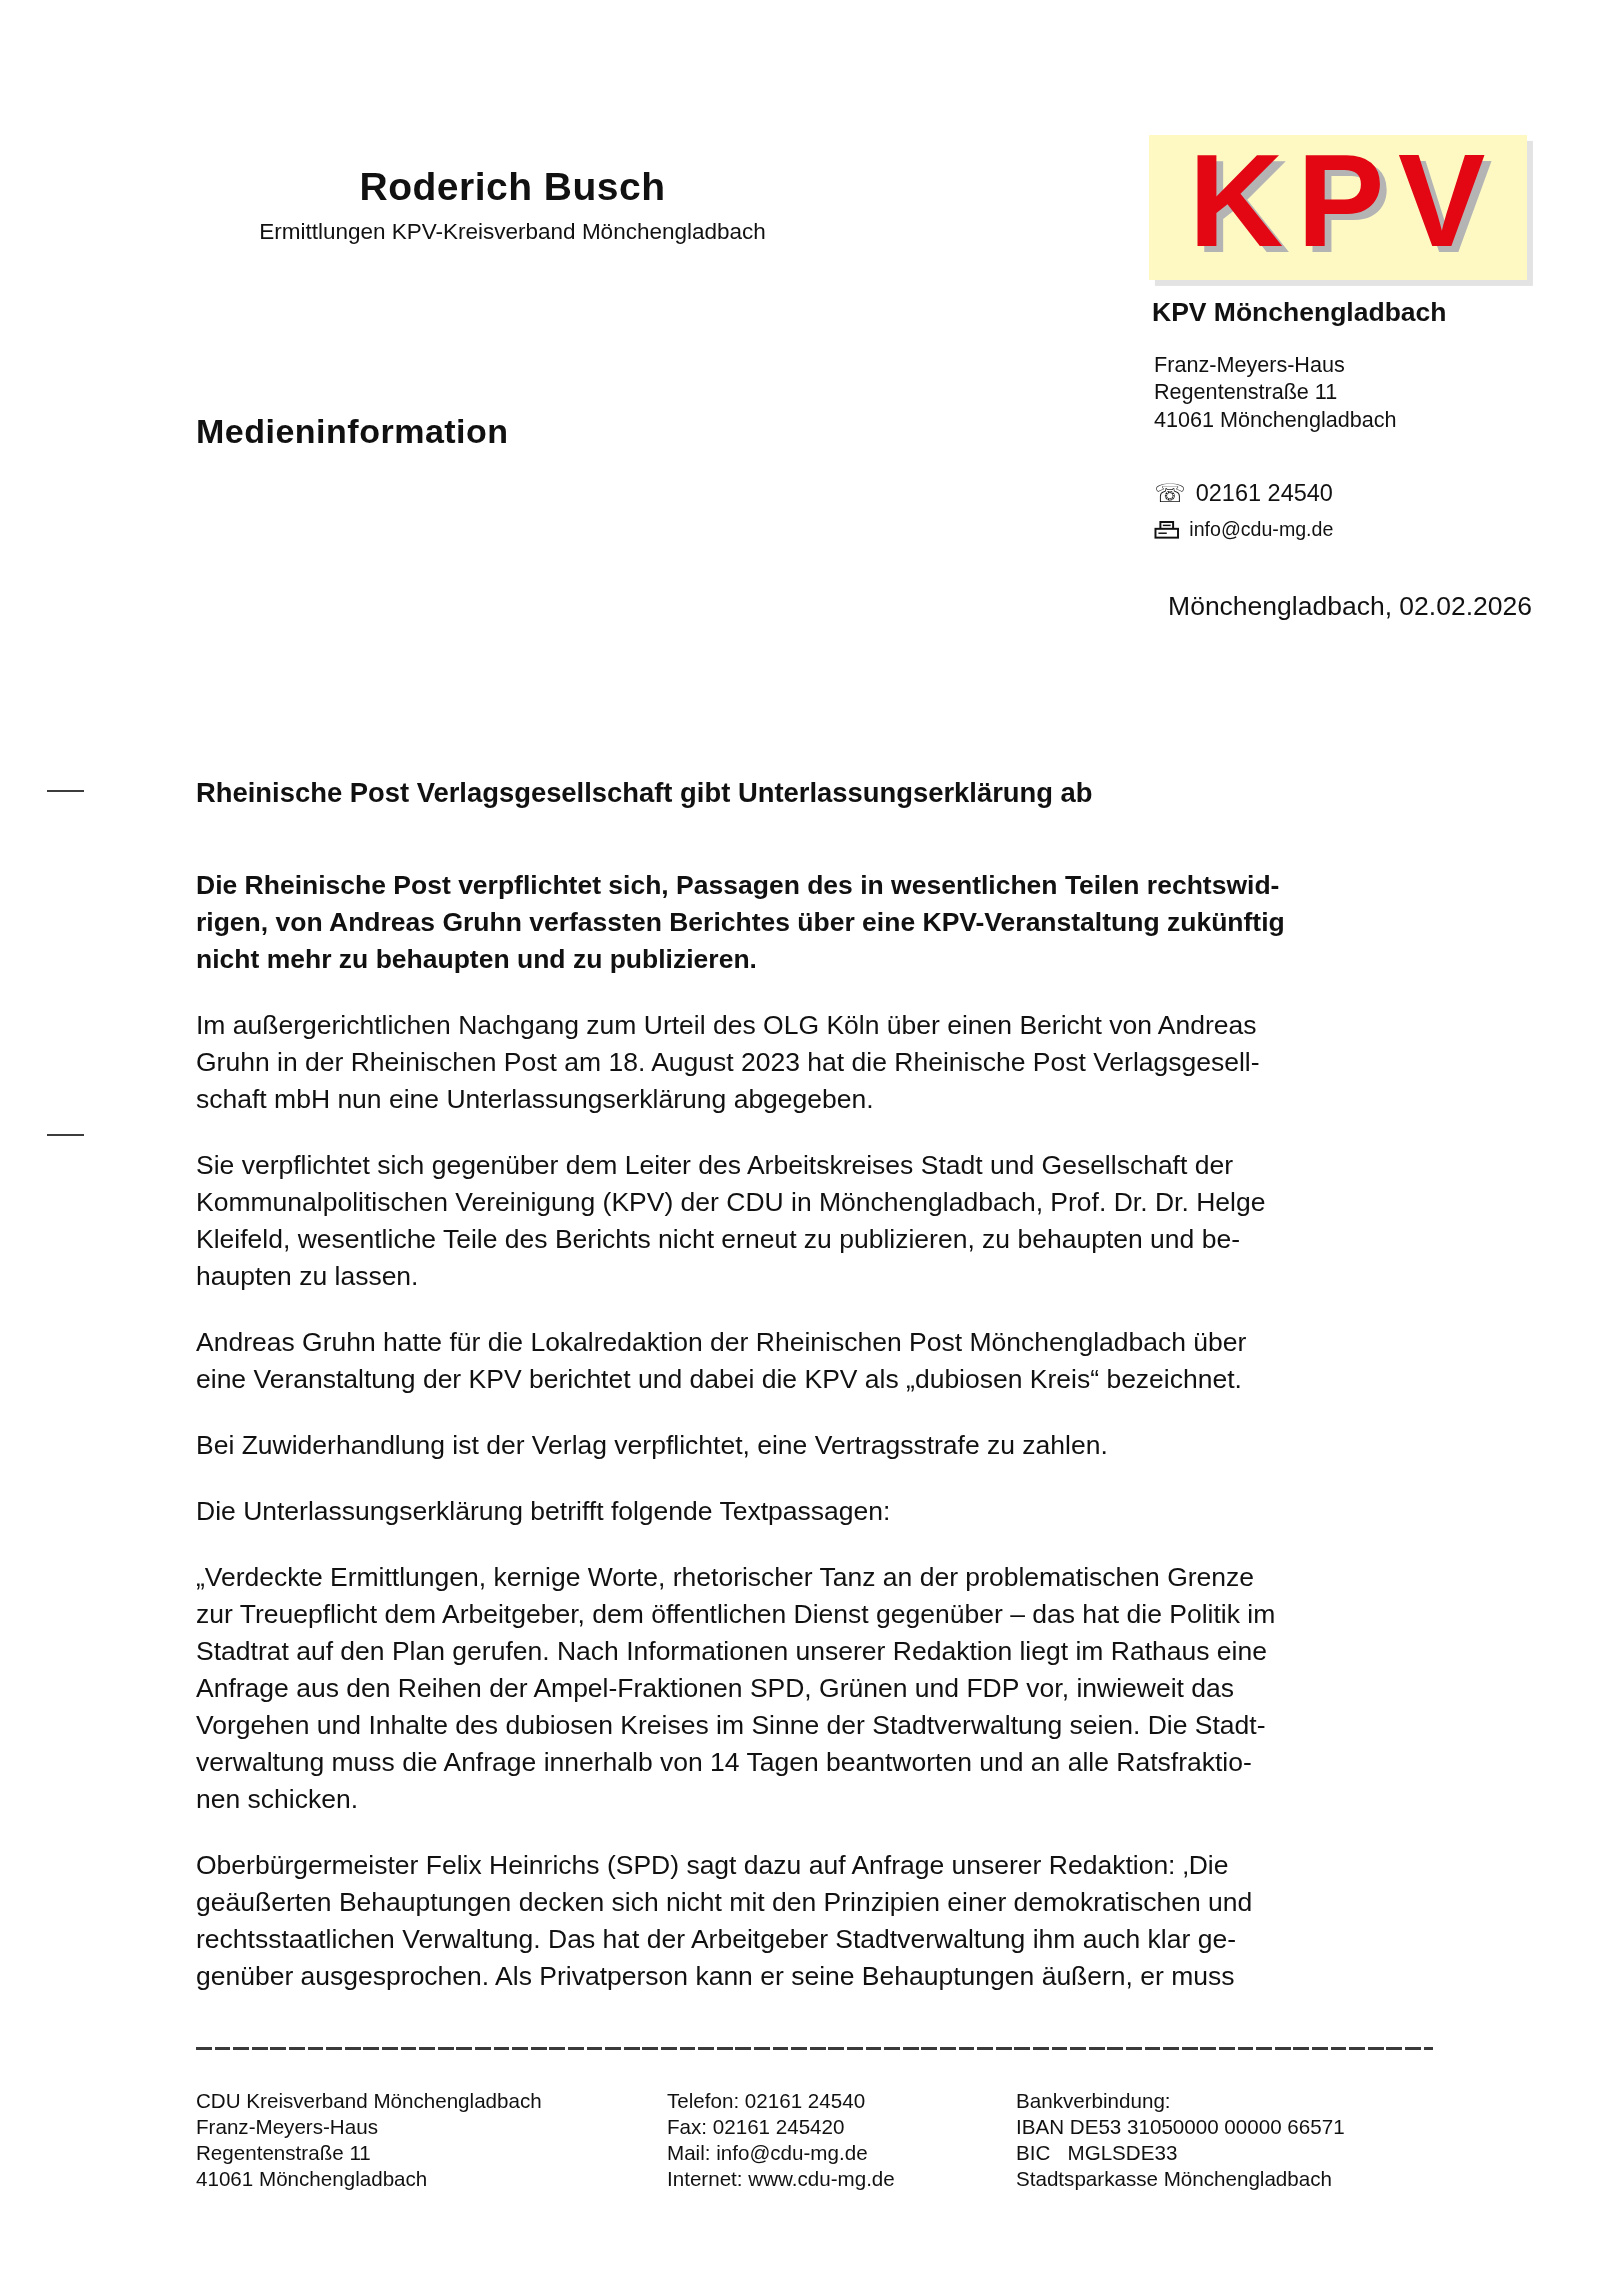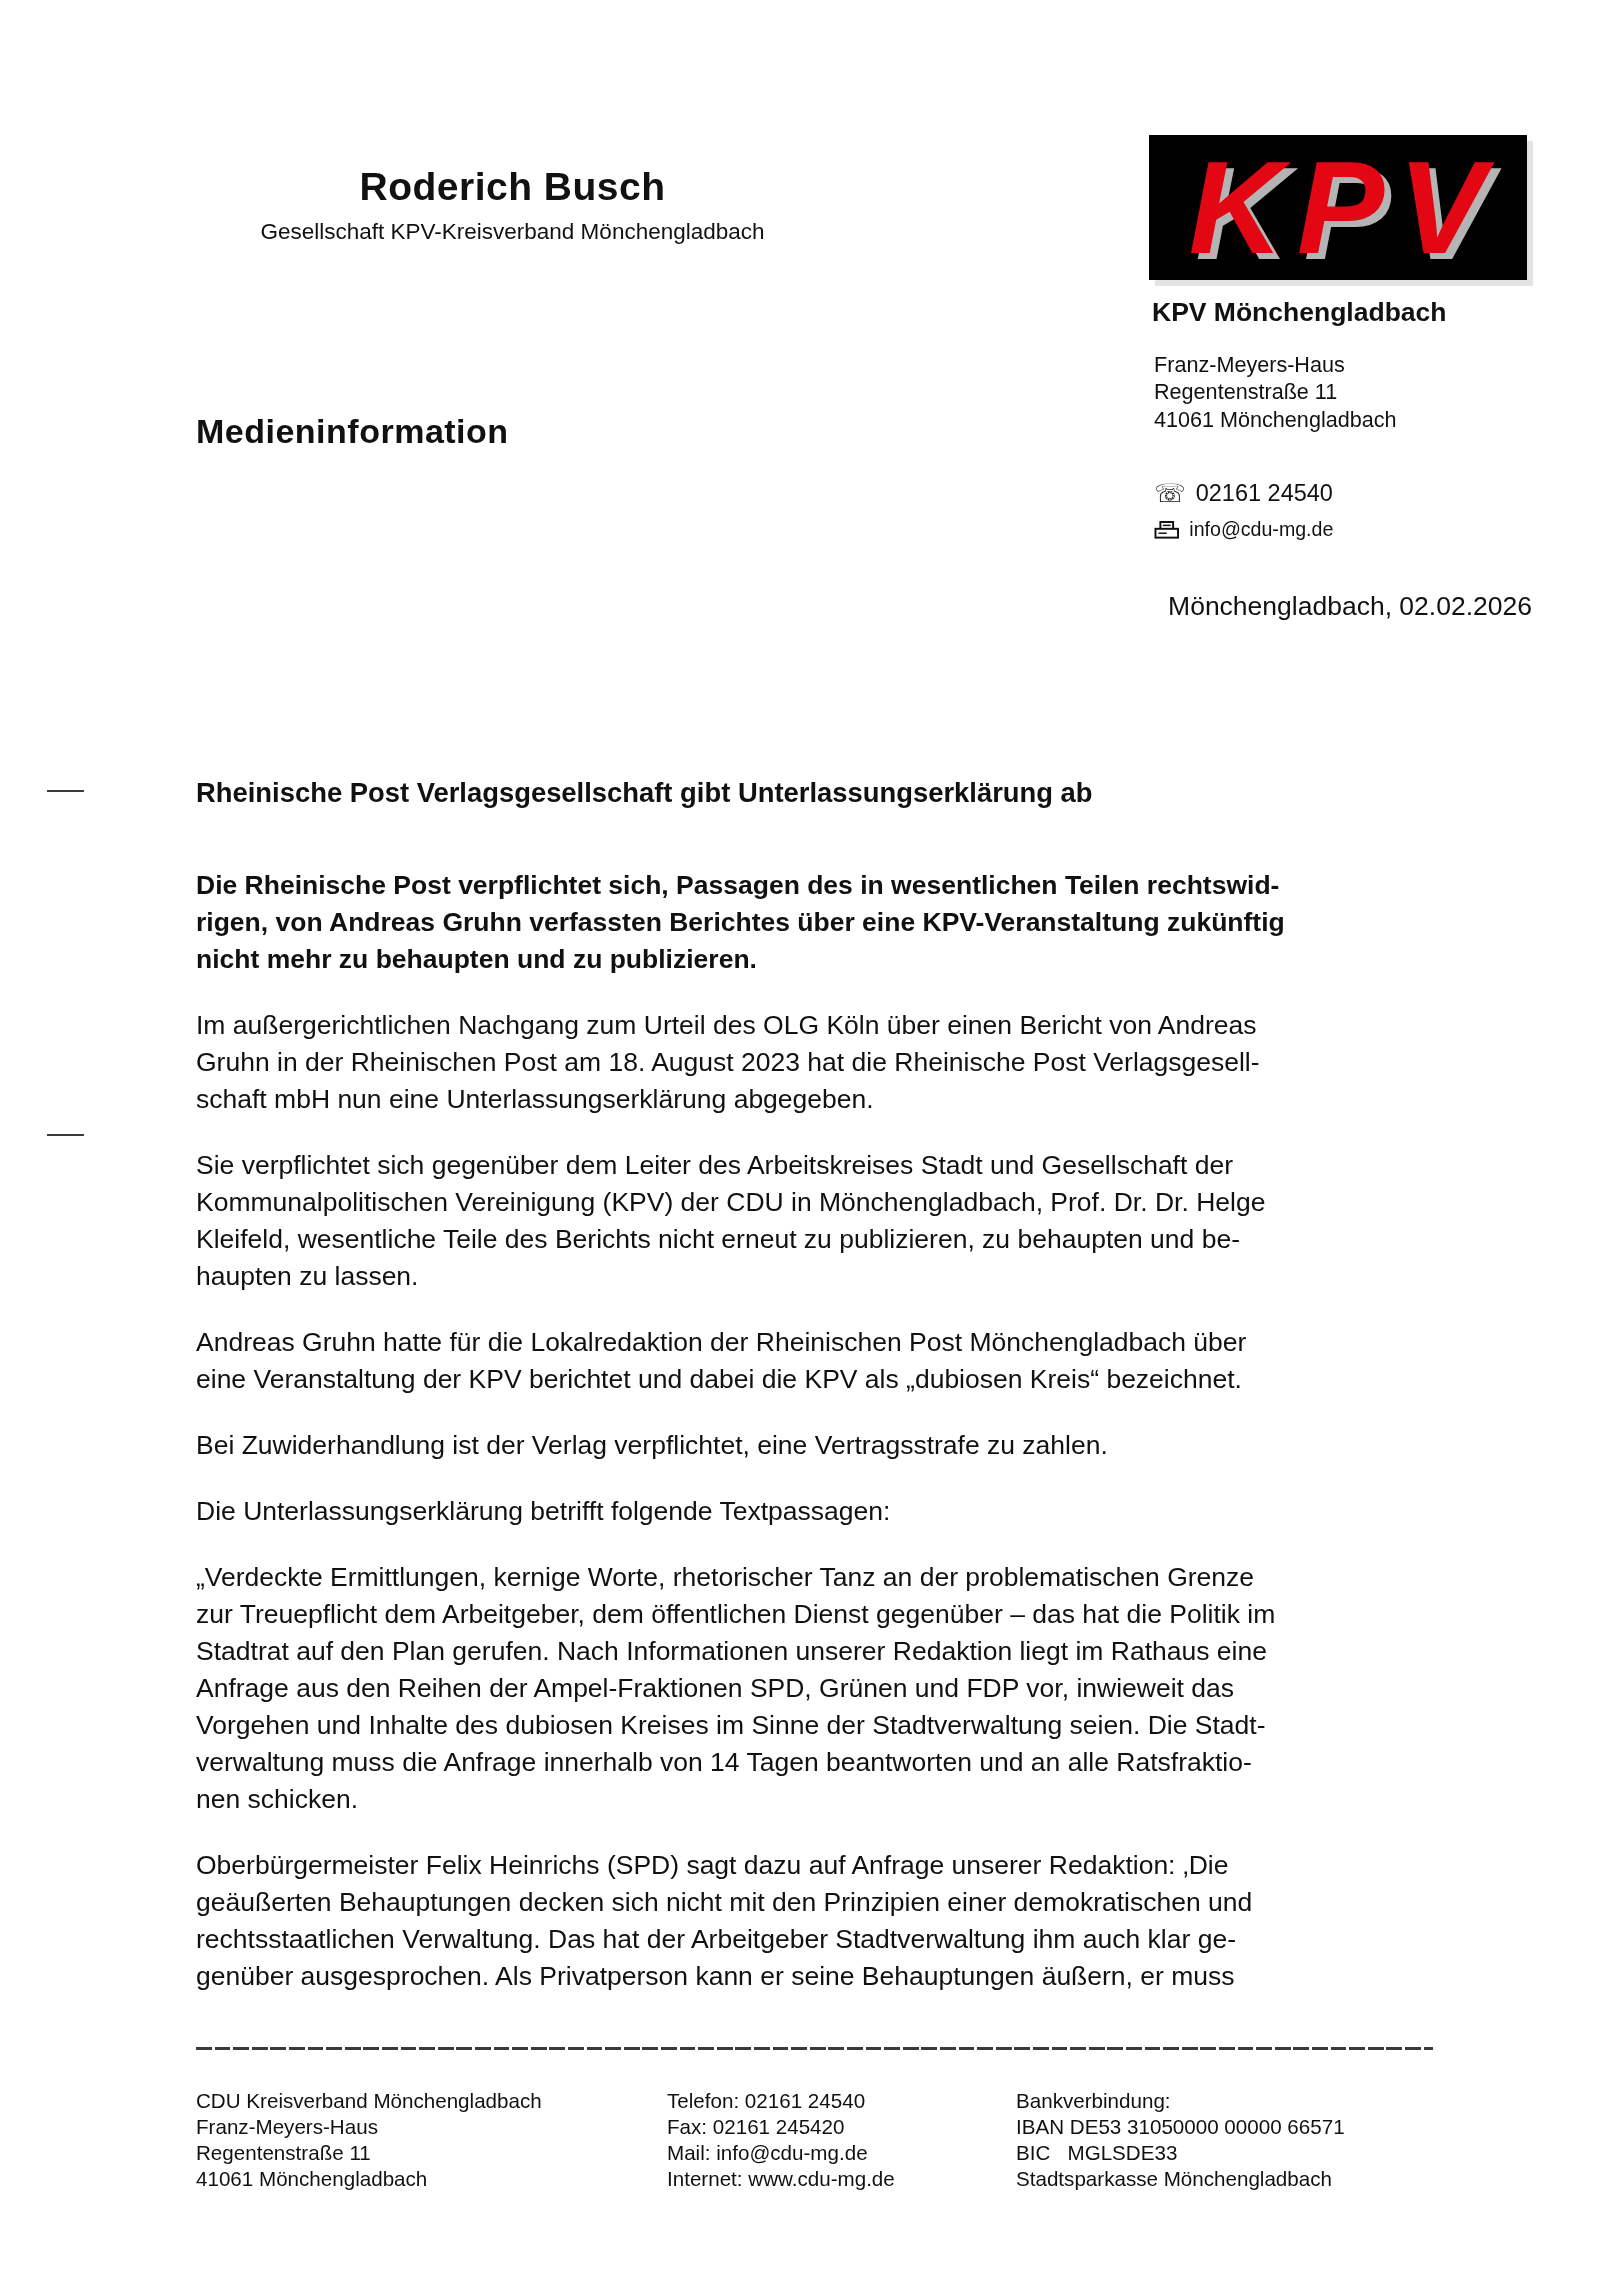--- a/index.html
+++ b/index.html
@@ -36,26 +36,25 @@
     margin-top: 9.8px;
   }
 
   
   .logo-box {
     position: absolute;
     left: 1149px;
     top: 135px;
     width: 378px;
     height: 145px;
-    background: #000000;
+    background: #fef9c3;
     box-shadow: 5.9px 5.9px 0 #e3e3e3;
     display: flex;
-    align-items: center;
+    align-items: flex-start;
     justify-content: center;
-    font-style: italic;
   }
   .logo-text {
     font-size: 131px;
     line-height: 1;
     font-weight: bold;
     letter-spacing: 13.7px;
     color: #e30613;
     text-shadow: 6.9px 5.9px 0 #b4b4b4;
     transform: translateX(5.9px);
   }
@@ -166,21 +165,21 @@
   .f-col.c2 { left: 667px; width: 333px; }
   .f-col.c3 { left: 1016px; width: 431px; }
 </style>
 </head>
 <body>
 
 <div class="page">
 
   <div class="sender">
     <div class="sender-name">Roderich Busch</div>
-    <div class="sender-title">Gesellschaft KPV-Kreisverband Mönchengladbach</div>
+    <div class="sender-title">Ermittlungen KPV-Kreisverband Mönchengladbach</div>
   </div>
 
   <div class="logo-box">
     <div class="logo-text">KPV</div>
   </div>
 
   <div class="org-name">KPV Mönchengladbach</div>
   <div class="org-address">Franz-Meyers-Haus
 Regentenstraße 11
 41061 Mönchengladbach</div>

